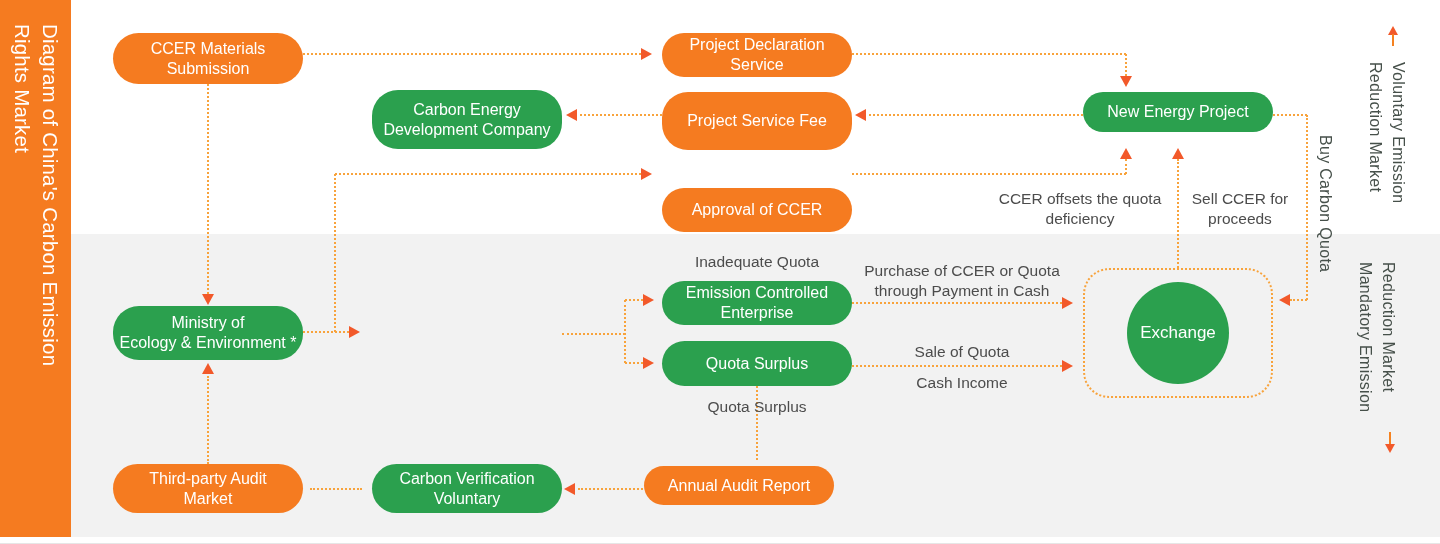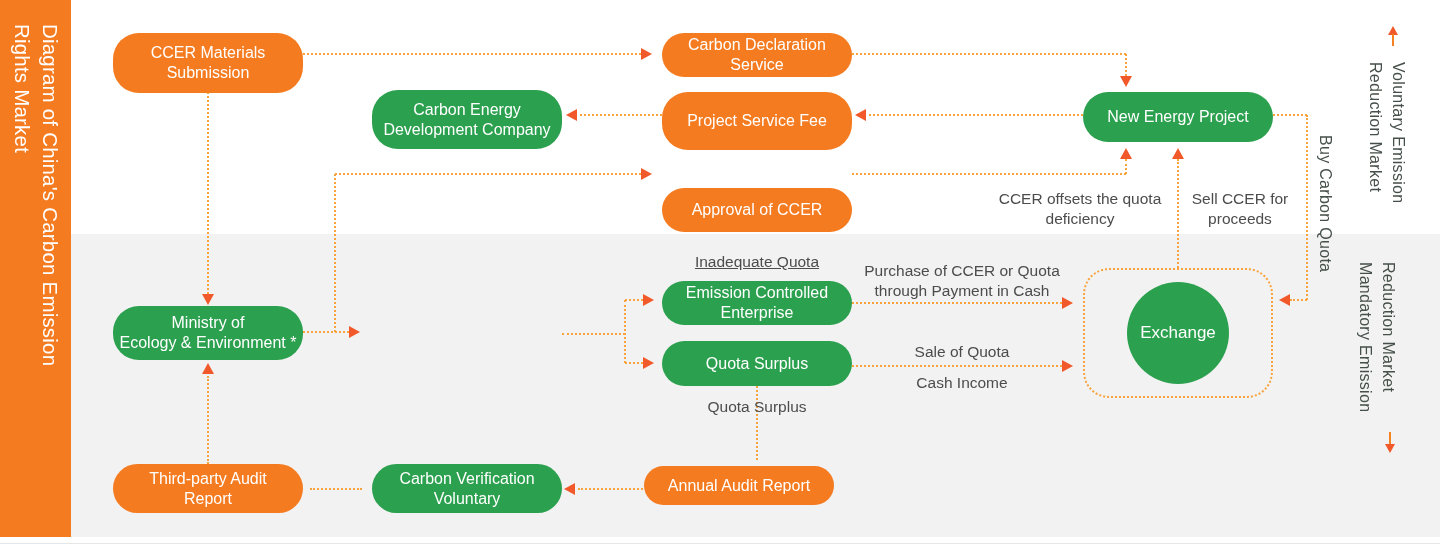--- a/index.html
+++ b/index.html
@@ -112,70 +112,70 @@
   <div class="vl" style="left:756px;top:386px;height:74px;"></div>
 
   <div class="hl" style="left:578px;top:488px;width:84px;"></div>
   <div class="ar l" style="left:564px;top:483px;"></div>
 
   <div class="hl" style="left:310px;top:488px;width:52px;"></div>
 
   <div class="vl" style="left:207px;top:376px;height:88px;"></div>
   <div class="ar u" style="left:202px;top:363px;"></div>
 
-  <div class="pill orange" style="left:113px;top:33px;width:190px;height:60px;">
+  <div class="pill orange" style="left:113px;top:33px;width:190px;height:51px;">
     <span>CCER Materials
 Submission</span>
     </div>
   <div class="pill orange" style="left:662px;top:33px;width:190px;height:44px;">
-    <span>Carbon Declaration
+    <span>Project Declaration
 Service</span>
     </div>
   <div class="pill green" style="left:372px;top:90px;width:190px;height:59px;">
     <span>Carbon Energy
 Development Company</span>
     </div>
   <div class="pill orange" style="left:662px;top:92px;width:190px;height:58px;">
     <span>Project Service Fee</span>
     </div>
-  <div class="pill green" style="left:1083px;top:92px;width:190px;height:50px;">
+  <div class="pill green" style="left:1083px;top:92px;width:190px;height:40px;">
     <span>New Energy Project</span>
     </div>
   <div class="pill orange" style="left:662px;top:153px;width:190px;height:44px;margin-top:35px;">
     <span>Approval of CCER</span>
     </div>
   <div class="pill green" style="left:113px;top:306px;width:190px;height:54px;">
     <span>Ministry of
 Ecology &amp; Environment *</span>
     </div>
   <div class="pill green" style="left:662px;top:281px;width:190px;height:44px;">
     <span>Emission Controlled
 Enterprise</span>
     </div>
   <div class="pill green" style="left:662px;top:341px;width:190px;height:45px;">
     <span>Quota Surplus</span>
     </div>
   <div class="pill orange" style="left:113px;top:464px;width:190px;height:49px;">
     <span>Third-party Audit
-Report</span>
+Market</span>
     </div>
   <div class="pill green" style="left:372px;top:464px;width:190px;height:49px;">
     <span>Carbon Verification
 Voluntary</span>
     </div>
   <div class="pill orange" style="left:644px;top:466px;width:190px;height:39px;">
     <span>Annual Audit Report</span>
     </div>
 
   <div class="exchange-rect"></div>
   <div class="exchange-circle">
     <span>Exchange</span>
     </div>
 
-  <div class="lbl" style="left:657px;top:252px;width:200px;text-decoration:underline;">Inadequate Quota</div>
+  <div class="lbl" style="left:657px;top:252px;width:200px;">Inadequate Quota</div>
   <div class="lbl" style="left:657px;top:397px;width:200px;">Quota Surplus</div>
   <div class="lbl" style="left:852px;top:342px;width:220px;">Sale of Quota</div>
   <div class="lbl" style="left:852px;top:261px;width:220px;">Purchase of CCER or Quota
 through Payment in Cash</div>
   <div class="lbl" style="left:852px;top:373px;width:220px;">Cash Income</div>
   <div class="lbl" style="left:970px;top:189px;width:220px;">CCER offsets the quota
 deficiency</div>
   <div class="lbl" style="left:1165px;top:189px;width:150px;">Sell CCER for
 proceeds</div>
   <div class="vlbl" style="left:1314px;top:135px;">Buy Carbon Quota</div>

